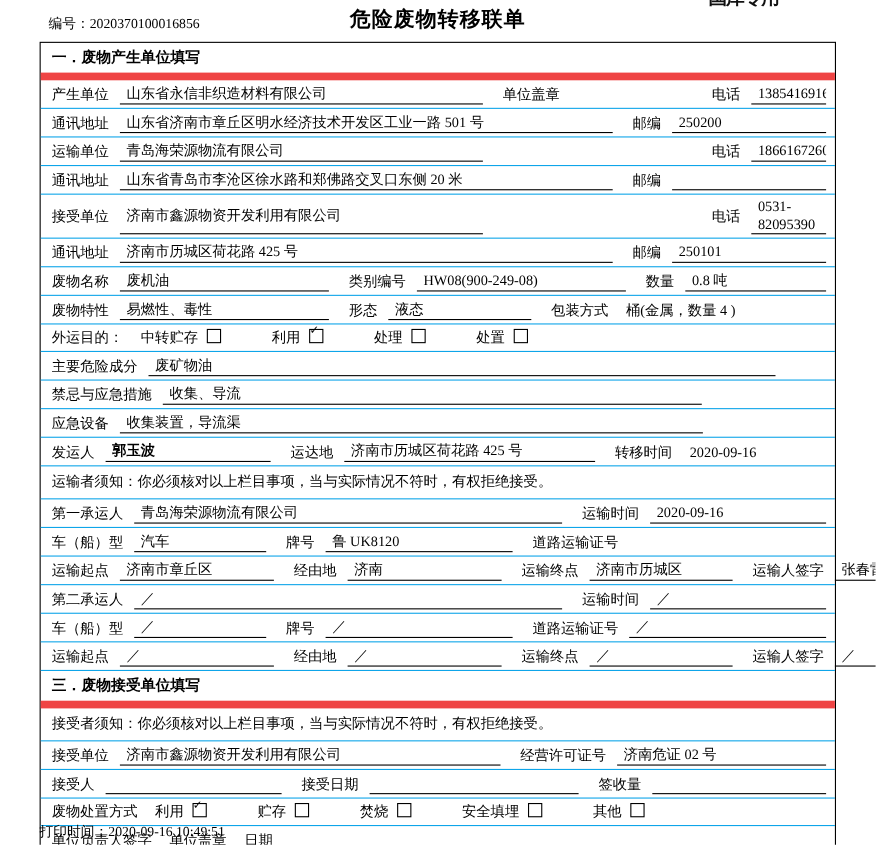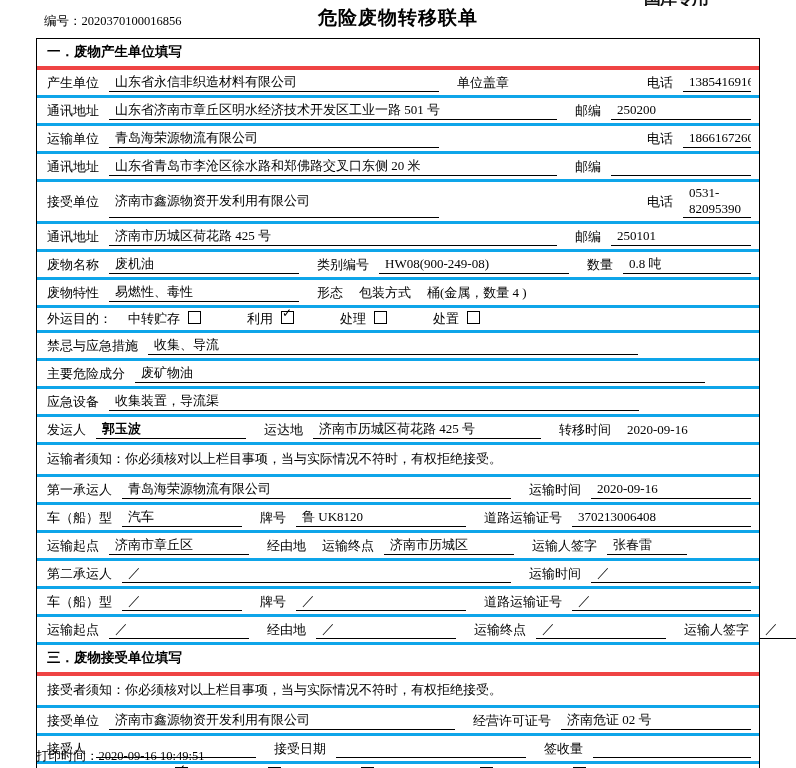--- a/index.html
+++ b/index.html
@@ -61,29 +61,29 @@
   .form {
     position: absolute;
     left: 36px;
     top: 38px;
     width: 724px;
     border: 1px solid #000;
     box-sizing: border-box;
     background: #fff;
   }
   .section-head {
-    border-bottom: 4px solid #ef4444;
+    border-bottom: 7px solid #ef4444;
     padding: 4px 8px 5px 10px;
     font-weight: bold;
     font-size: 13.5px;
   }
   .row {
     display: flex;
     align-items: stretch;
-    border-bottom: 3px solid #0ea5e9;
+    border-bottom: 1px solid #0ea5e9;
     min-height: 25px;
     box-sizing: border-box;
   }
   .row.last { border-bottom: none; }
   .cell {
     display: flex;
     align-items: center;
     padding: 0 6px 0 10px;
     box-sizing: border-box;
     white-space: nowrap;
@@ -129,21 +129,21 @@
   .opt {
     margin-right: 30px;
     white-space: nowrap;
   }
   .opt-group {
     display: flex;
     align-items: center;
     padding: 0 0 0 10px;
     flex: 1 1 auto;
   }
-  .opt-group .opt { margin-right: 46px; }
+  .opt-group .opt { margin-right: 46px; font-family: Liberation Mono, monospace; }
   .footer {
     position: absolute;
     left: 36px;
     top: 748px;
     font-size: 12.5px;
   }
 </style>
 </head>
 <body>
 
@@ -215,43 +215,44 @@
       <div class="cell lbl">类别编号</div>
       <div class="val" style="flex:0 0 180px;">HW08(900-249-08)</div>
       <div class="cell lbl">数量</div>
       <div class="val">0.8 吨</div>
     </div>
 
     <div class="row">
       <div class="cell lbl">废物特性</div>
       <div class="val" style="flex:0 0 180px;">易燃性、毒性</div>
       <div class="cell lbl">形态</div>
+      <div class="val" style="flex:0 0 120px;">液态</div>
       <div class="cell lbl">包装方式</div>
       <div class="val plain">桶(金属，数量  4  )</div>
     </div>
 
     <div class="row">
       <div class="cell lbl">外运目的：</div>
       <div class="opt-group">
         <span class="opt"><span>中转贮存</span><span class="chk"></span></span>
         <span class="opt"><span>利用</span><span class="chk checked"></span></span>
         <span class="opt"><span>处理</span><span class="chk"></span></span>
         <span class="opt"><span>处置</span><span class="chk"></span></span>
       </div>
     </div>
 
     <div class="row">
+      <div class="cell lbl">主要危险成分</div>
+      <div class="val" style="flex:0 0 560px;">废矿物油</div>
+      <div class="spacer"></div>
+    </div>
+
+    <div class="row">
       <div class="cell lbl">禁忌与应急措施</div>
       <div class="val" style="flex:0 0 480px;">收集、导流</div>
-      <div class="spacer"></div>
-    </div>
-
-    <div class="row">
-      <div class="cell lbl">主要危险成分</div>
-      <div class="val" style="flex:0 0 560px;">废矿物油</div>
       <div class="spacer"></div>
     </div>
 
     <div class="row">
       <div class="cell lbl">应急设备</div>
       <div class="val" style="flex:0 0 520px;">收集装置，导流渠</div>
       <div class="spacer"></div>
     </div>
 
     <div class="row">
@@ -274,27 +275,27 @@
       <div class="cell lbl">运输时间</div>
       <div class="val" style="flex:0 0 150px;">2020-09-16</div>
     </div>
 
     <div class="row">
       <div class="cell lbl">车（船）型</div>
       <div class="val" style="flex:0 0 110px;">汽车</div>
       <div class="cell lbl">牌号</div>
       <div class="val" style="flex:0 0 160px;">鲁 UK8120</div>
       <div class="cell lbl">道路运输证号</div>
-      <div class="val">370213006408</div>
     </div>
 
     <div class="row">
       <div class="cell lbl">运输起点</div>
       <div class="val" style="flex:0 0 130px;">济南市章丘区</div>
       <div class="cell lbl">经由地</div>
+      <div class="val" style="flex:0 0 130px;">济南</div>
       <div class="cell lbl">运输终点</div>
       <div class="val" style="flex:0 0 120px;">济南市历城区</div>
       <div class="cell lbl">运输人签字</div>
       <div class="val" style="flex:0 0 70px;">张春雷</div>
     </div>
 
     <div class="row">
       <div class="cell lbl">第二承运人</div>
       <div class="val" style="flex:1 1 auto;">／</div>
       <div class="cell lbl">运输时间</div>

